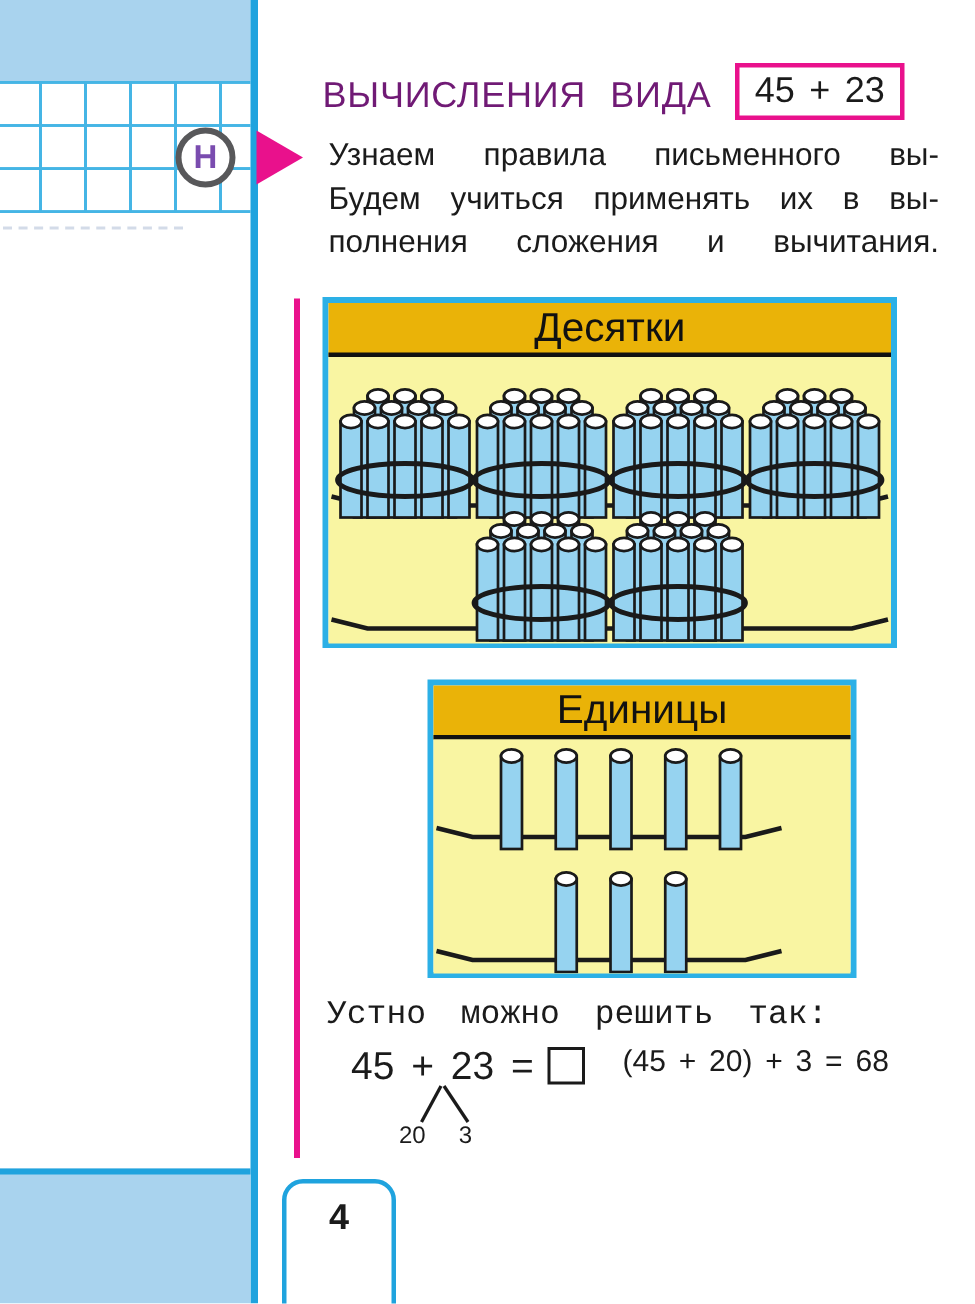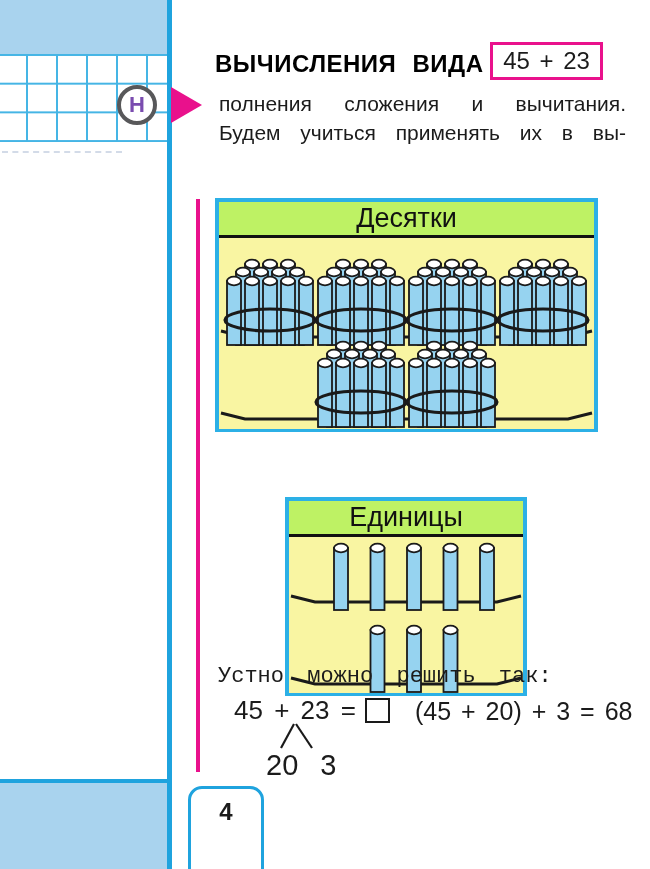--- a/index.html
+++ b/index.html
@@ -28,52 +28,52 @@
            display:flex; align-items:center; justify-content:center; }
   .badge span { color:#7a4caf; font-weight:bold; font-size:22px; line-height:1; }
 
   .arrow { left:171px; top:87px; width:0; height:0; z-index:3;
            border-top:18px solid transparent; border-bottom:18px solid transparent;
            border-left:31px solid #e9118c; }
 
   .accent-line { left:196px; top:199px; width:4px; height:573px; background:#e9118c; }
 
   
-  .title { left:215px; top:50px; font-size:24px; font-weight:bold; color:#000000;
+  .title { left:215px; top:50px; font-size:24px; font-weight:normal; color:#701a75;
            letter-spacing:0.5px; word-spacing:9px; }
   .example-frame { left:490px; top:42px; width:113px; height:38px;
                    border:3.5px solid #e9118c; background:#ffffff;
                    display:flex; align-items:center; justify-content:center; }
   .example-frame span { font-size:24px; color:#1b1b1b; word-spacing:3px; }
 
   
   .intro { left:219px; top:89px; width:407px; font-size:21px; line-height:29px; }
   .intro .ln { width:100%; }
   .intro .just { text-align:justify; text-align-last:justify; }
 
   
   .panel { border:4px solid #2cb0e6; background:#ffffff; }
-  .panel-header { height:36px; background:#bef264; border-bottom:3px solid #111111;
+  .panel-header { height:36px; background:#eab308; border-bottom:3px solid #111111;
                   display:flex; align-items:center; justify-content:center;
                   font-size:27px; color:#111111; }
   .panel-body { background:#f9f5a2; overflow:hidden; }
   .tens-panel  { left:215px; top:198px; width:383px; height:234px; }
   .tens-panel  .panel-body { height:191px; }
-  .units-panel { left:285px; top:453px; width:242px; height:199px;margin-top:44px; }
+  .units-panel { left:285px; top:453px; width:286px; height:199px; }
   .units-panel .panel-body { height:156px; }
   .panel-body svg { display:block; }
 
   
   .lead { left:218px; top:664px; font-size:22px; word-spacing:10px;font-family:Liberation Mono, monospace; }
   .eq-left { left:234px; top:695px; font-size:26px; word-spacing:4px; }
   .answer-square { display:inline-block; width:25px; height:25px;
                    border:2.5px solid #1a1a1a; vertical-align:-4px; margin-left:9px; }
-  .eq-right { left:415px; top:697px; font-size:25px; word-spacing:3px; }
+  .eq-right { left:415px; top:697px; font-size:20px; word-spacing:3px; }
   .branch { left:277px; top:722px; }
-  .decomp { left:266px; top:749px; font-size:29px; }
+  .decomp { left:266px; top:749px; font-size:16px; }
   .decomp .p2 { margin-left:22px; }
 
   
   .page-num { left:188px; top:786px; width:76px; height:110px;
               border:3.5px solid #1fa3de; border-radius:14px; background:#ffffff;
               text-align:center; padding-top:9px; }
   .page-num span { font-size:24px; font-weight:bold; color:#1b1b1b; }
 </style>
 </head>
 <body>
@@ -89,22 +89,23 @@
 </div>
 <div class="abs arrow"></div>
 <div class="abs accent-line"></div>
 
 <div class="abs title">ВЫЧИСЛЕНИЯ ВИДА</div>
 <div class="abs example-frame">
   <span>45 + 23</span>
 </div>
 
 <div class="abs intro">
+  <div class="ln just">Узнаем правила письменного вы-</div>
+  <div class="ln just">Будем учиться применять их в вы-</div>
   <div class="ln just">полнения сложения и вычитания.</div>
-  <div class="ln just">Будем учиться применять их в вы-</div>
 </div>
 
 <div class="abs panel tens-panel">
   <div class="panel-header">Десятки</div>
   <div class="panel-body">
     <svg width="375" height="191" viewBox="0 0 375 191">
         <path d="M 2 93 L 26 99 L 349 99 L 373 93" fill="none" stroke="#1a1a1a" stroke-width="3"></path>
         <rect x="26" y="26" width="14" height="81" fill="#96d3f0" stroke="#1a1a1a" stroke-width="1.8"></rect>
         <ellipse cx="33" cy="26" rx="7" ry="4.4" fill="#ffffff" stroke="#1a1a1a" stroke-width="1.8"></ellipse>
         <rect x="44" y="26" width="14" height="81" fill="#96d3f0" stroke="#1a1a1a" stroke-width="1.8"></rect>

